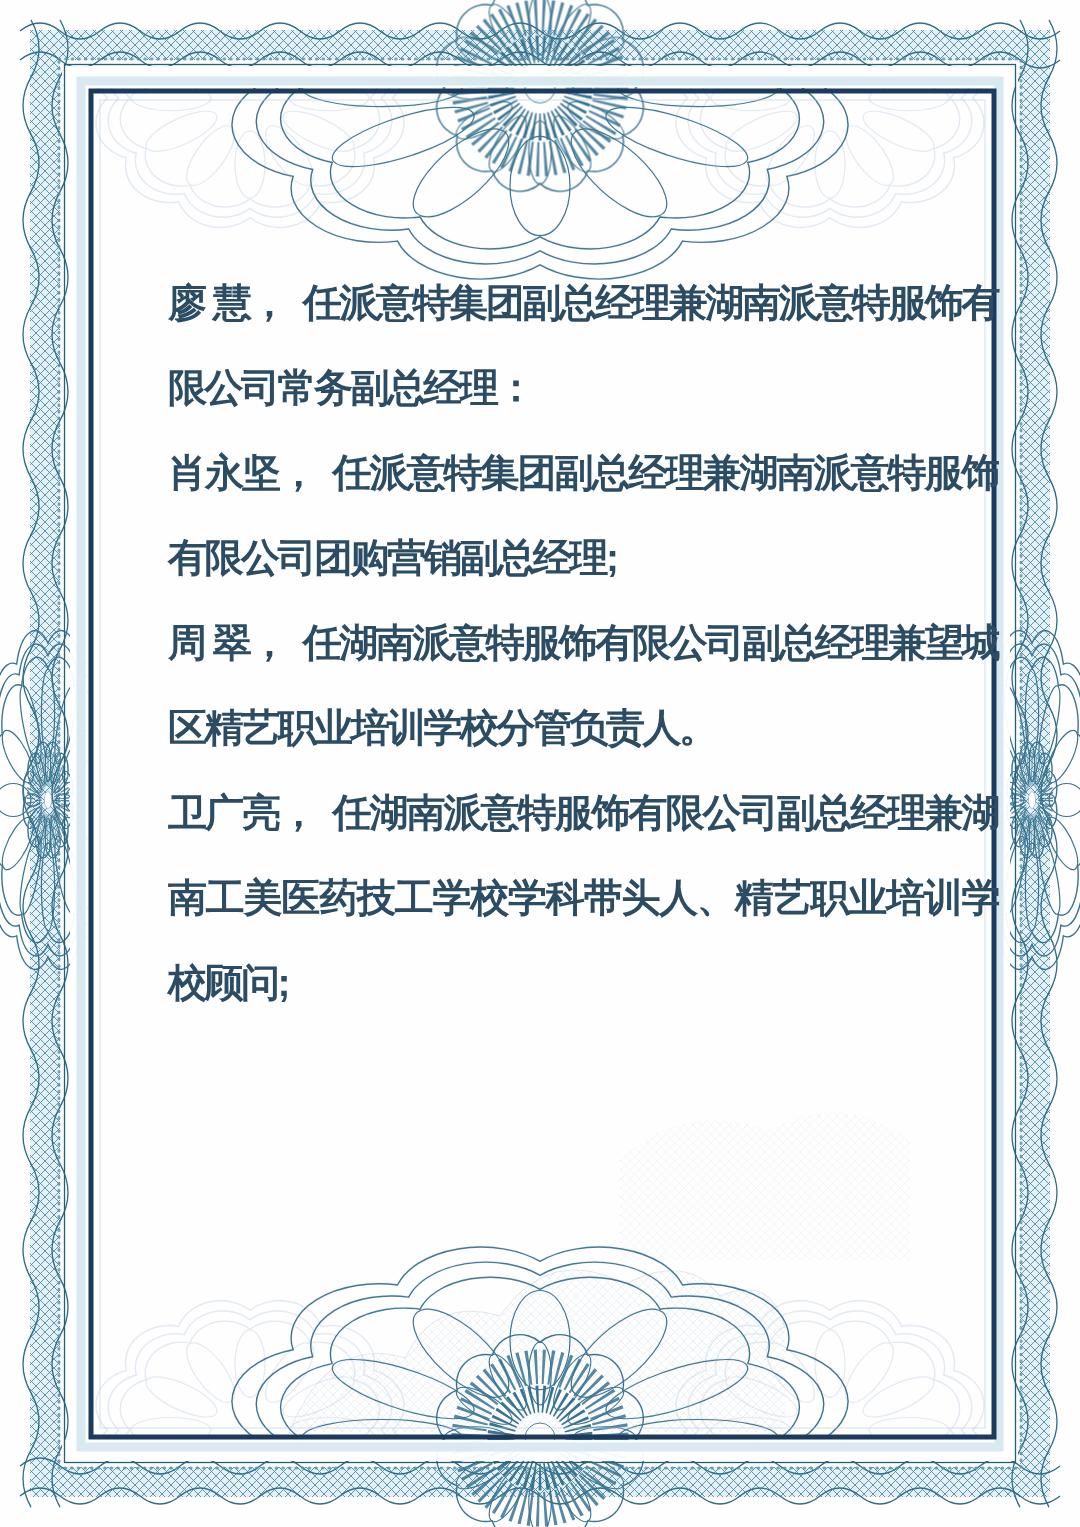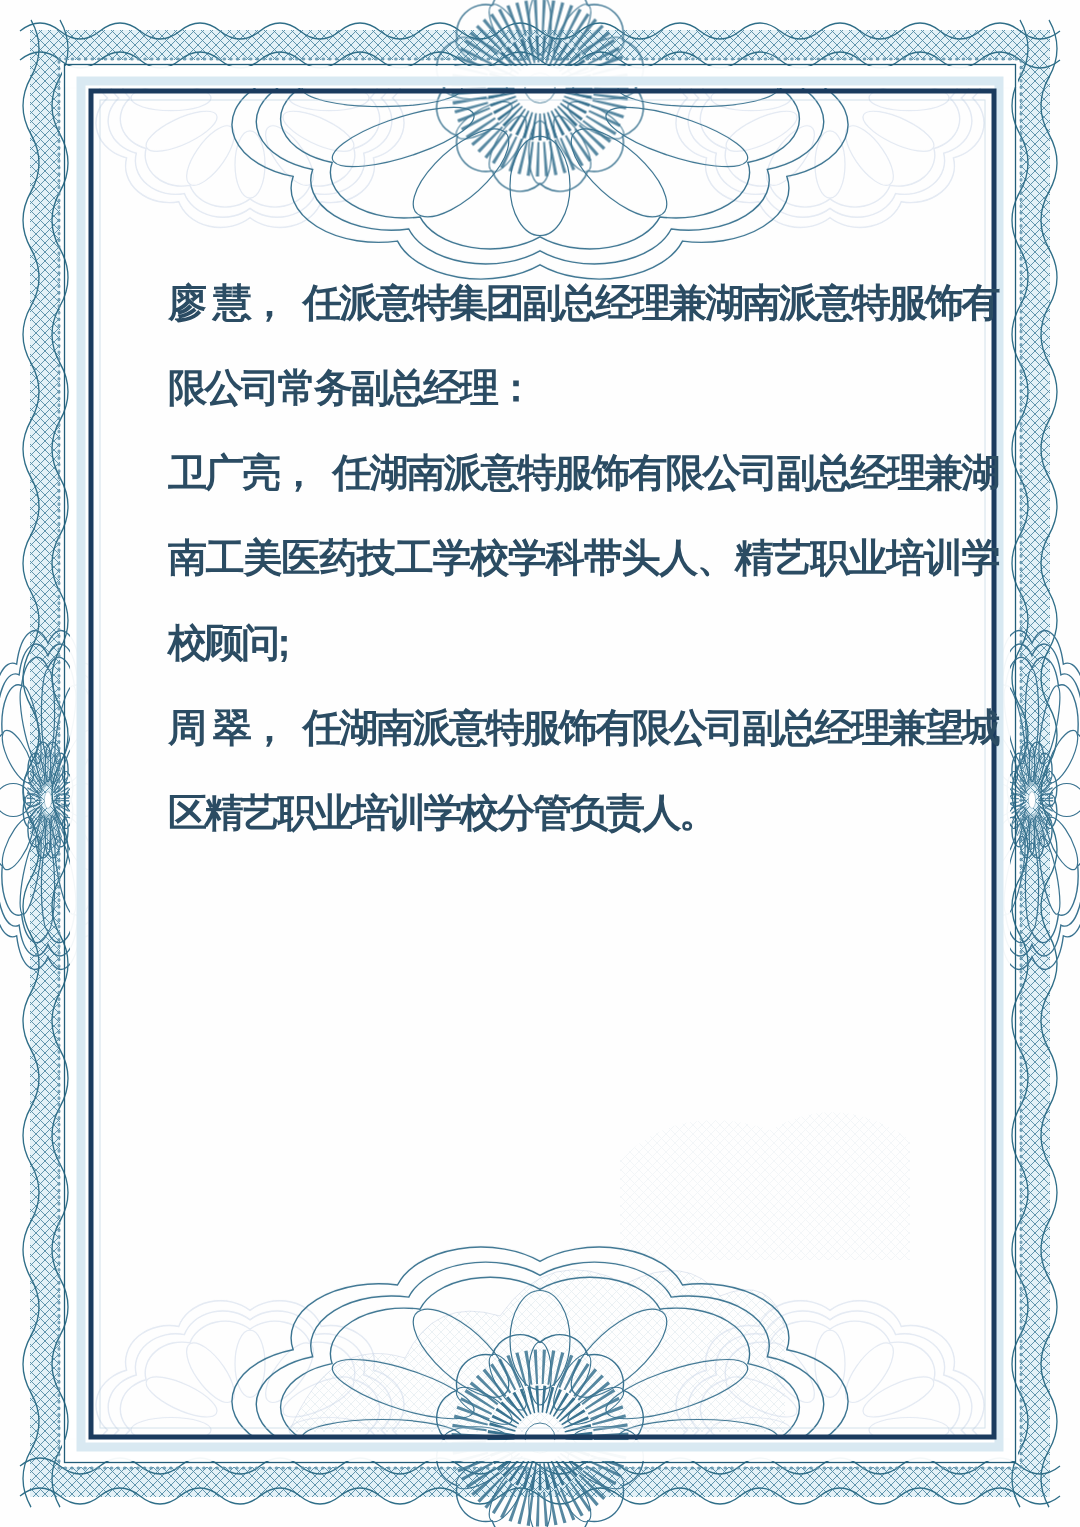--- a/index.html
+++ b/index.html
@@ -152,17 +152,18 @@
     <rect x="59" y="59" width="962" height="1409" fill="none" stroke="#5b8fa8" stroke-width="3" stroke-dasharray="0.6 6" stroke-linecap="round" opacity="0.8"></rect>
     <rect x="64.5" y="64.5" width="951" height="1398" fill="none" stroke="#235e7a" stroke-width="1.3"></rect>
 
     <rect x="81" y="81" width="918" height="1366" fill="none" stroke="#d9e9f2" stroke-width="9"></rect>
     <rect x="91" y="91" width="903" height="1346" fill="none" stroke="#1b3b5e" stroke-width="5"></rect>
     <rect x="100" y="100" width="885" height="1328" fill="none" stroke="#b8cfdd" stroke-width="1" opacity="0.6"></rect>
   </svg>
 
   <div class="content">
     <p><span class="pname">廖 慧</span><span class="pname sep">，</span><span>任派意特集团副总经理兼湖南派意特服饰有限公司常务副总经理：</span></p>
+    <p><span class="pname">肖永坚</span><span class="pname sep">，</span><span>任派意特集团副总经理兼湖南派意特服饰有限公司团购营销副总经理;</span></p>
+    <p><span class="pname">周 翠</span><span class="pname sep">，</span><span>任湖南派意特服饰有限公司副总经理兼望城区精艺职业培训学校分管负责人。</span></p>
     <p><span class="pname">卫广亮</span><span class="pname sep">，</span><span>任湖南派意特服饰有限公司副总经理兼湖南工美医药技工学校学科带头人、精艺职业培训学校顾问;</span></p>
-    <p><span class="pname">周 翠</span><span class="pname sep">，</span><span>任湖南派意特服饰有限公司副总经理兼望城区精艺职业培训学校分管负责人。</span></p>
   </div>
 
 </div>
 
 </body></html>

